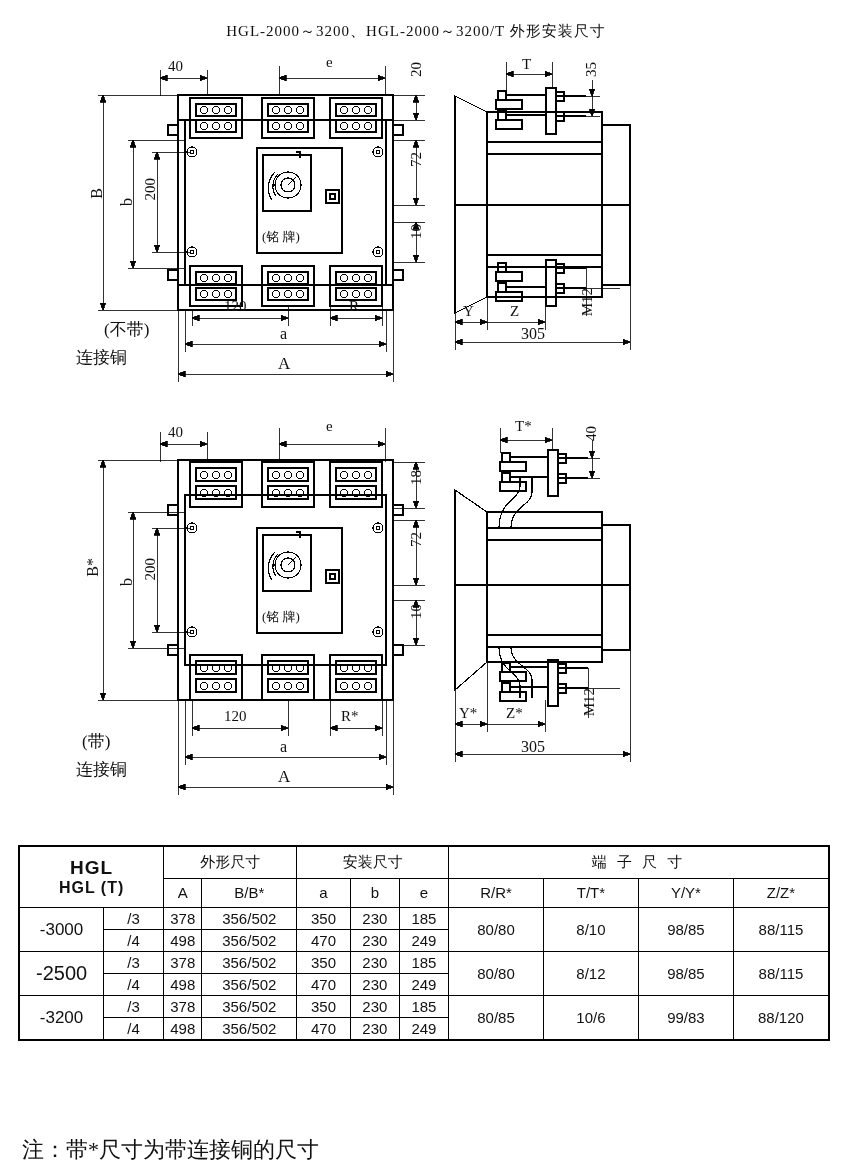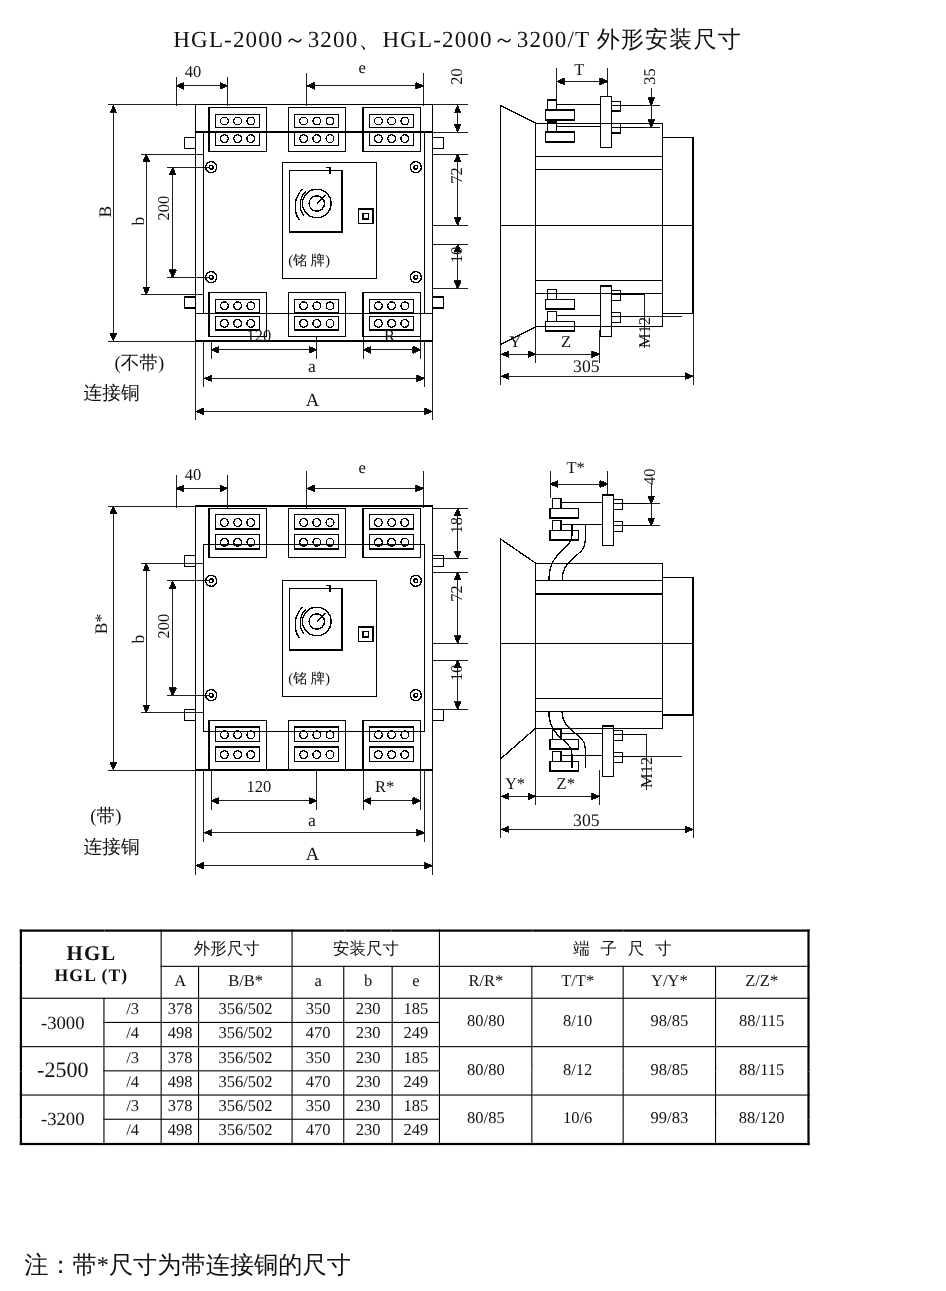--- a/index.html
+++ b/index.html
@@ -6,27 +6,27 @@
   body{
     width:860px;height:1174px;
     background:#ffffff;
     font-family:"Liberation Serif", serif;
     color:#111;
     position:relative;
     overflow:hidden;
   }
   .title{
     position:absolute;top:22px;left:0;width:832px;text-align:center;
-    font-size:21px;letter-spacing:1px;font-family:"Liberation Serif",serif;
+    font-size:15px;letter-spacing:1px;font-family:"Liberation Serif",serif;
   }
   svg{position:absolute;top:0;left:0;}
   
   .tbl-wrap{position:absolute;left:18px;top:845px;width:812px;}
-  table{border-collapse:collapse;width:718px;font-size:15px;
-        font-family:Liberation Serif, serif;}
+  table{border-collapse:collapse;width:812px;font-size:15px;
+        font-family:Liberation Sans, sans-serif;}
   table td,table th{border:1px solid #000;text-align:center;padding:2px 0;}
   .outer{border:2px solid #000;}
   .hgl-head{font-size:19px;font-weight:bold;letter-spacing:1px;}
   .hgl-head small{display:block;font-size:16px;font-weight:bold;}
   .note{position:absolute;left:22px;top:1135px;font-size:22px;}
   .vtxt{writing-mode:vertical-rl;transform:rotate(180deg);display:inline-block;}
 </style>
 </head>
 <body>
 

